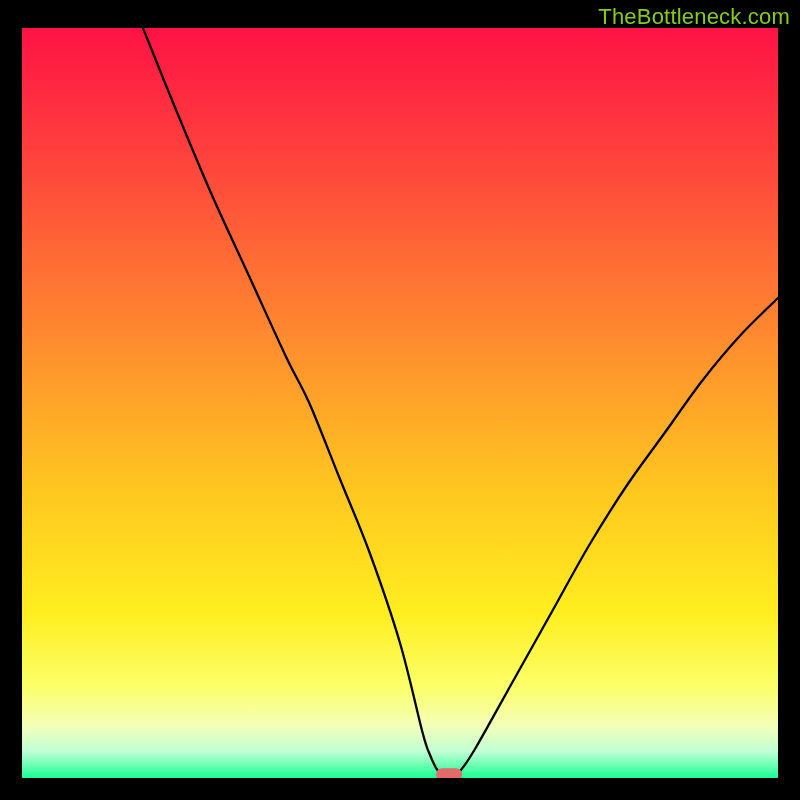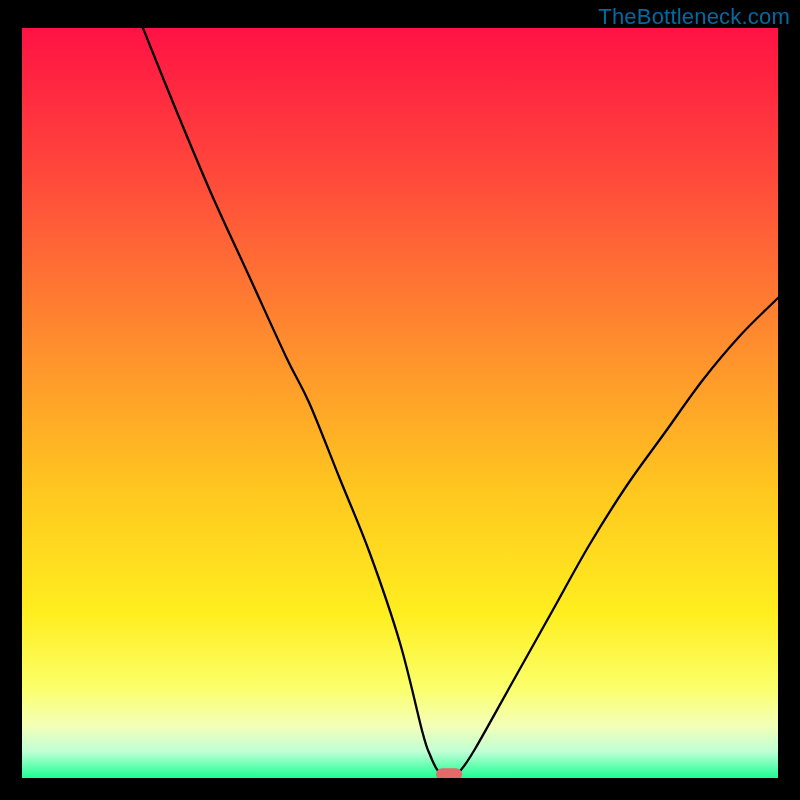--- a/index.html
+++ b/index.html
@@ -14,21 +14,21 @@
   .frame {
     position: relative;
     width: 800px;
     height: 800px;
     background: #000;
   }
   .watermark {
     position: absolute;
     top: 4px;
     right: 10px;
-    color: #0369a1;
+    color: #84cc16;
     font-size: 22px;
     font-weight: 500;
     letter-spacing: 0.2px;
     user-select: none;
   }
   .plot {
     position: absolute;
     left: 22px;
     top: 28px;
     width: 756px;

